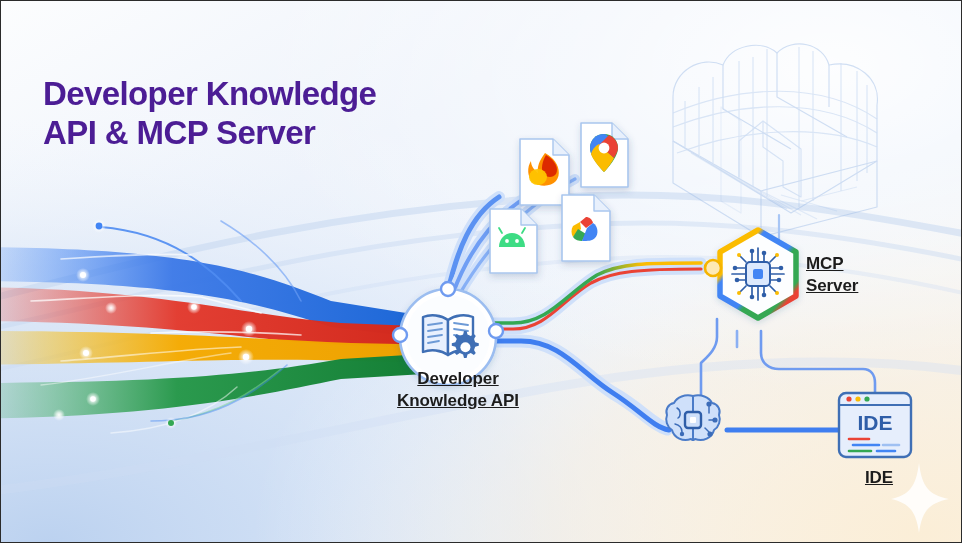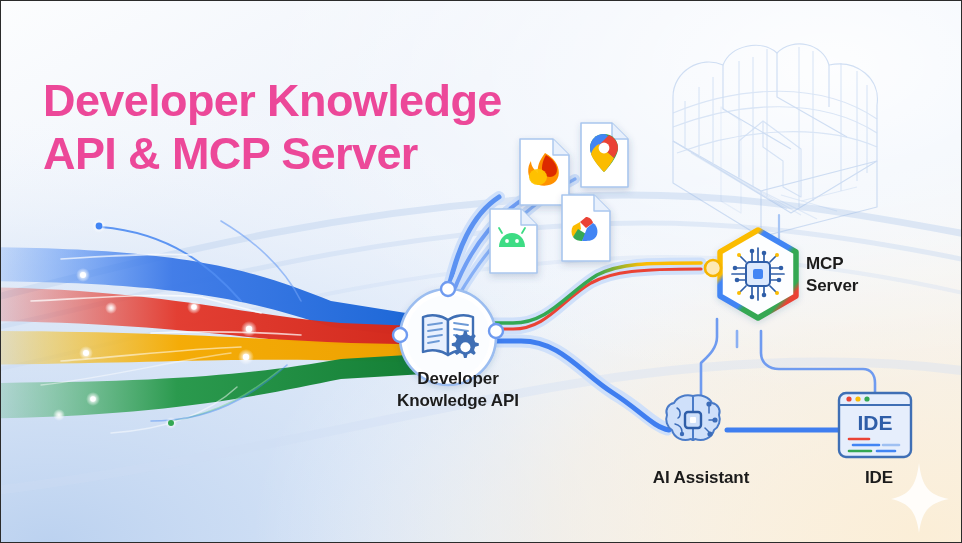--- a/index.html
+++ b/index.html
@@ -4,28 +4,28 @@
 <style>
   html,body{margin:0;padding:0;background:#fff;}
   body{font-family:"Liberation Sans","DejaVu Sans",sans-serif;}
   #stage{
     position:relative;width:962px;height:543px;overflow:hidden;
     border:1px solid #2b2b2b;box-sizing:border-box;
   }
   #bg{position:absolute;inset:0;}
   .title{
     position:absolute;left:42px;top:74px;width:520px;
-    font-size:45px;line-height:1.17;font-weight:700;
-    color:#ec4899;letter-spacing:-0.6px;
+    font-size:33px;line-height:1.17;font-weight:700;
+    color:#4c1d95;letter-spacing:-0.6px;
     white-space:pre-line;
   }
   .nodeLabel{
     position:absolute;text-align:center;color:#1c1c1c;
     font-size:17px;font-weight:700;line-height:1.28;
-    white-space:pre-line;letter-spacing:-0.1px;
+    white-space:pre-line;letter-spacing:-0.1px;text-decoration:underline;
   }
   #lbl-dka{left:337px;top:367px;width:240px;}
   #lbl-mcp{left:805px;top:252px;width:150px;text-align:left;}
   #lbl-ai{left:600px;top:466px;width:200px;}
   #lbl-ide{left:808px;top:466px;width:140px;}
   svg{display:block;}
 </style>
 </head>
 <body>
 
@@ -402,16 +402,15 @@
     </g>
   </svg>
 
   <div class="title">Developer Knowledge
 API &amp; MCP Server</div>
 
   <div class="nodeLabel" id="lbl-dka">Developer
 Knowledge API</div>
   <div class="nodeLabel" id="lbl-mcp">MCP
 Server</div>
-  <div class="nodeLabel" id="lbl-ai">AI Assistant</div>
   <div class="nodeLabel" id="lbl-ide">IDE</div>
 
 </div>
 
 </body></html>

